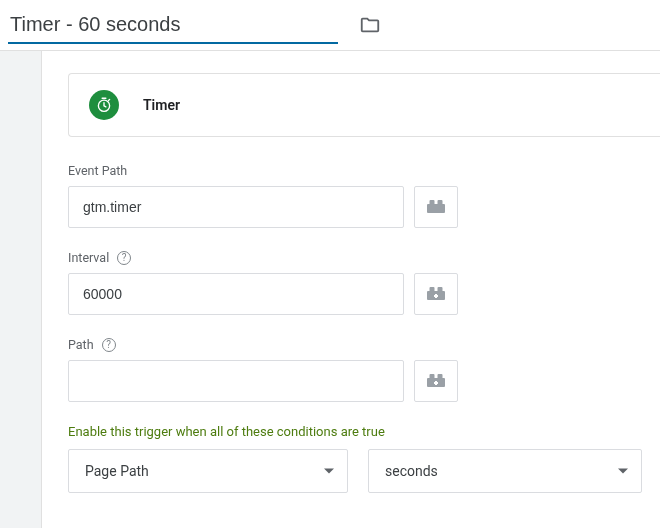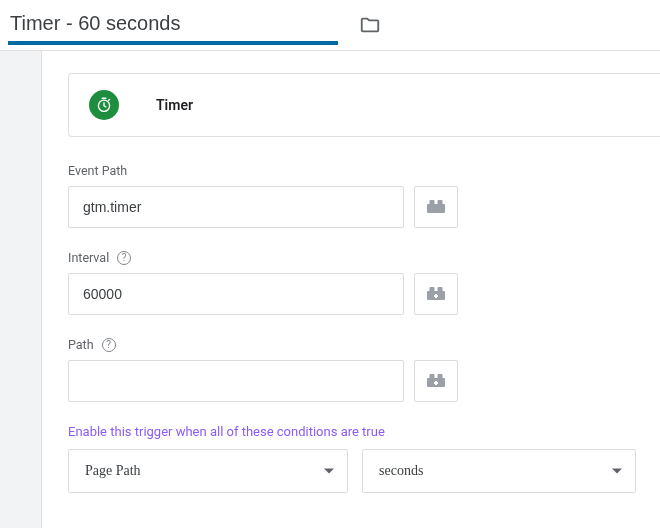--- a/index.html
+++ b/index.html
@@ -1,35 +1,35 @@
 <!DOCTYPE html>
 <html><head>
   <meta charset="utf-8">
   <style>
     * { margin: 0; padding: 0; box-sizing: border-box; }
     body { font-family: Roboto, "Helvetica Neue", Arial, sans-serif; background: #fff; color: #202124; overflow: hidden; }
     .viewport { width: 660px; height: 528px; position: relative; }
     .titlebar { display: flex; align-items: center; height: 50px; padding: 0 14px 0 8px; }
-    .title-input { flex: 0 0 330px; font-size: 20px; color: #3c4043; border: none; border-bottom: 4px solid #0369a1; padding: 6px 2px; background: transparent; outline: none; }
+    .title-input { flex: 0 0 330px; font-size: 20px; color: #3c4043; border: none; border-bottom: 2px solid #0369a1; padding: 6px 2px; background: transparent; outline: none; }
     .folder-icon { margin-left: 18px; color: #5f6368; display: flex; align-items: center; justify-content: center; width: 28px; height: 28px; }
     .layout { display: flex; height: calc(528px - 50px); border-top: 1px solid #e0e0e0; }
     .left-rail { width: 42px; background: #f1f3f4; border-right: 1px solid #e0e0e0; }
     .content { flex: 1; padding: 22px 0 0 26px; overflow: hidden; }
-    .card { border: 1px solid #e0e0e0; border-radius: 4px; display: flex; align-items: center; gap: 37px; padding: 16px 20px; margin-bottom: 26px; margin-right: 0; border-right: none; border-top-right-radius: 0; border-bottom-right-radius: 0; }
+    .card { border: 1px solid #e0e0e0; border-radius: 4px; display: flex; align-items: center; gap: 24px; padding: 16px 20px; margin-bottom: 26px; margin-right: 0; border-right: none; border-top-right-radius: 0; border-bottom-right-radius: 0; }
     .timer-badge { width: 30px; height: 30px; border-radius: 50%; background: #1e8e3e; display: flex; align-items: center; justify-content: center; color: #fff; }
     .card-title { font-size: 14px; font-weight: 600; color: #202124; }
     .field-section { margin-bottom: 22px; }
     .field-label { font-size: 12.5px; color: #5f6368; display: flex; align-items: center; gap: 8px; margin-bottom: 8px; }
     .help-icon { width: 14px; height: 14px; border: 1.5px solid #80868b; border-radius: 50%; display: inline-flex; align-items: center; justify-content: center; font-size: 10px; color: #80868b; cursor: pointer; line-height: 1; }
     .input-row { display: flex; align-items: stretch; gap: 10px; }
     .text-input { width: 336px; height: 42px; border: 1px solid #dadce0; border-radius: 2px; padding: 0 14px; font-size: 14px; color: #3c4043; outline: none; }
     .var-btn { width: 44px; height: 42px; border: 1px solid #dadce0; border-radius: 2px; background: #fff; display: flex; align-items: center; justify-content: center; color: #9aa0a6; cursor: pointer; }
     .unit { font-size: 13px; color: #3c4043; margin-top: 10px; }
-    .conditions-label { font-size: 13px; color: #8b5cf6; margin-bottom: 10px; margin-top: 6px; }
-    .condition-row { display: flex; gap: 14px; font-family: Liberation Serif, serif; }
+    .conditions-label { font-size: 13px; color: #4d7c0f; margin-bottom: 10px; margin-top: 6px; }
+    .condition-row { display: flex; gap: 20px; }
     .dropdown { position: relative; height: 44px; border: 1px solid #dadce0; border-radius: 2px; display: flex; align-items: center; padding: 0 40px 0 16px; font-size: 14px; color: #3c4043; cursor: pointer; background: #fff; }
     .dd-1 { flex: 0 0 280px; }
     .dd-2 { flex: 0 0 274px; }
     .dropdown .caret { position: absolute; right: 12px; top: 50%; transform: translateY(-50%); color: #5f6368; }
     .caret svg { display: block; }
   </style>
 </head>
 <body>
 
 <div class="viewport">

